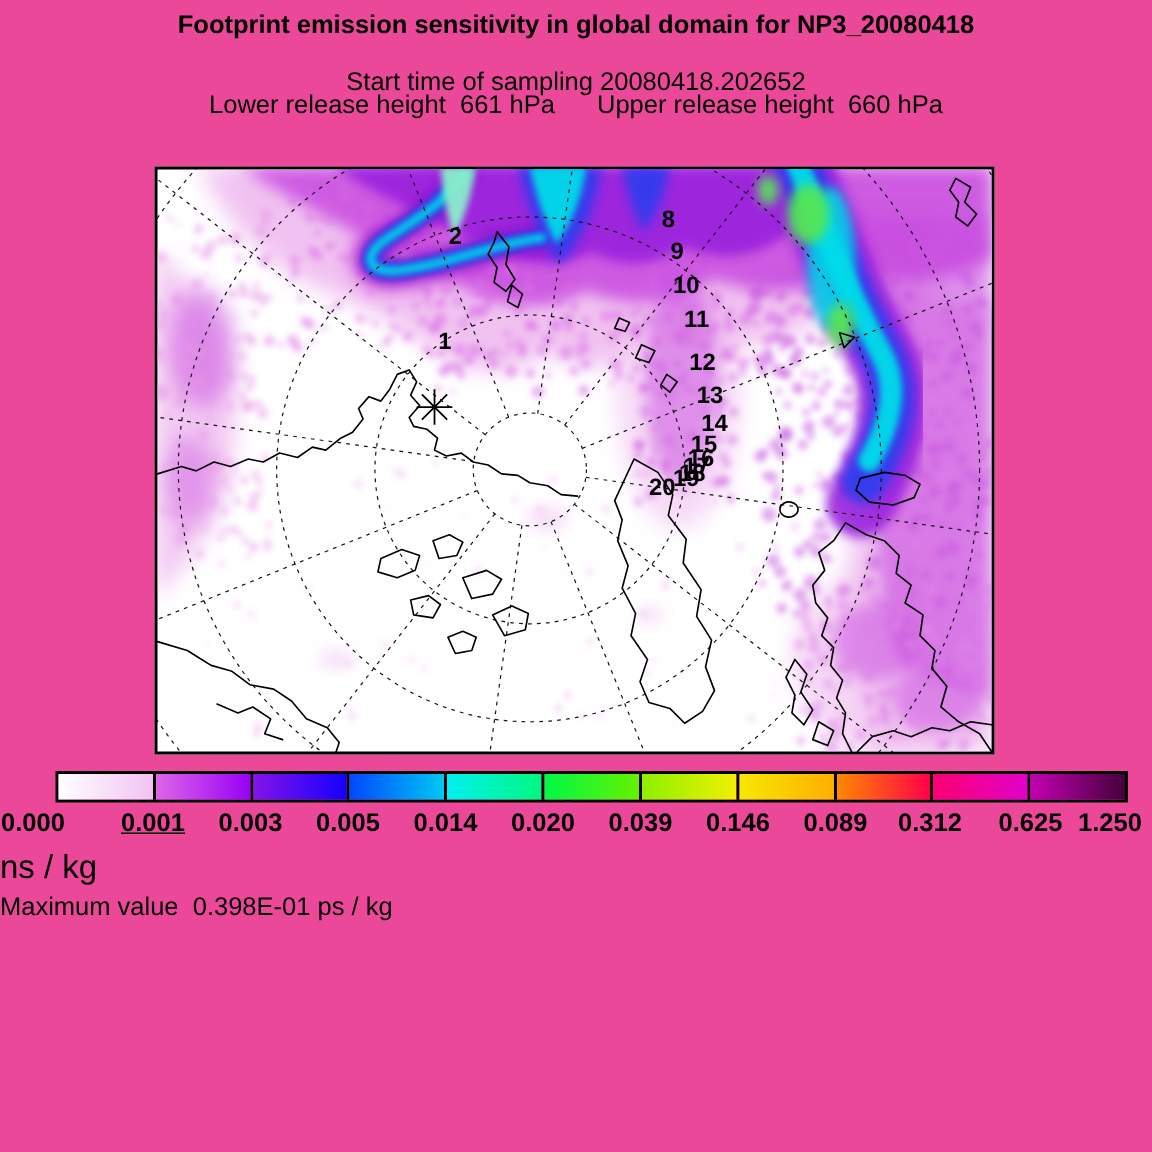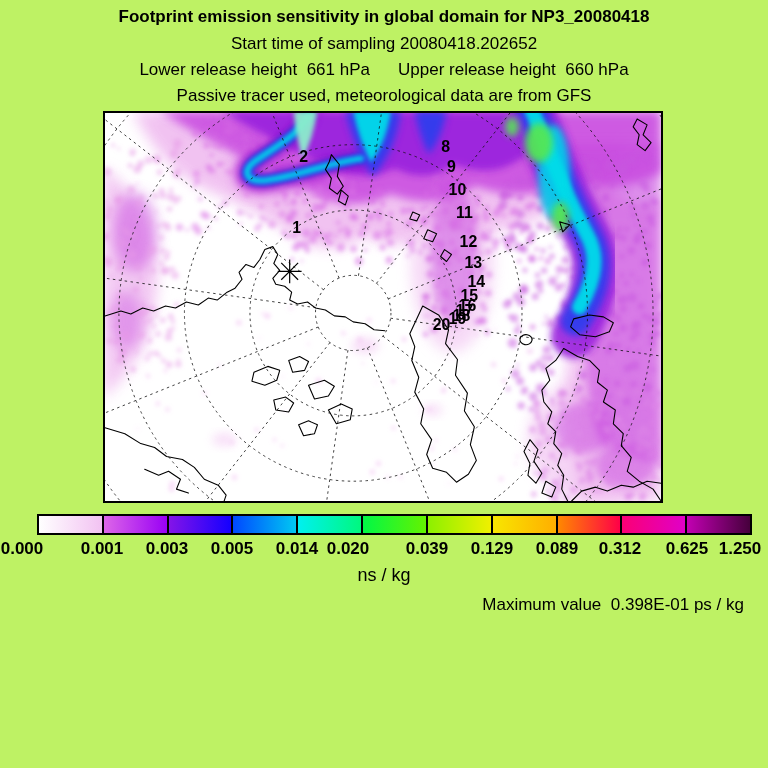--- a/index.html
+++ b/index.html
@@ -1,39 +1,39 @@
 <!DOCTYPE html>
 <html><head>
 <meta charset="utf-8">
 <style>
   html,body{margin:0;padding:0;background:#ffffff;}
-  .page{position:relative;width:768px;height:768px;background:#bef264;overflow:hidden;
+  .page{position:relative;width:768px;height:768px;background:#ec4899;overflow:hidden;
         font-family:"Liberation Sans",sans-serif;color:#000;}
   .hdr{position:absolute;left:0;width:768px;text-align:center;white-space:nowrap;
        font-size:17px;line-height:20px;}
   .hdr.bold{font-weight:bold;}
   .hdr-flex{display:flex;justify-content:center;align-items:baseline;}
   #line1{top:7px;}
-  #line2{top:34px;}
+  #line2{top:45px;}
   #line3{top:60px;}
   #line4{top:86px;}
   .gap16{margin-left:16px;}
   .gap28{margin-left:28px;}
   .map{position:absolute;left:103px;top:111px;width:560px;height:392px;
        border:2px solid #000;box-sizing:border-box;background:#fff;}
   .map svg{display:block;width:556px;height:388px;}
   .cbar{position:absolute;left:37px;top:514px;width:715px;height:21px;
         border:2px solid #000;box-sizing:border-box;display:flex;}
   .cbar .seg{flex:1 1 0;border-right:2px solid #000;}
   .cbar .seg:last-child{border-right:none;}
   .ticks{position:absolute;left:0;top:539px;width:608px;height:20px;}
   .ticks .tick{position:absolute;width:64px;text-align:center;
         font-size:17px;font-weight:bold;white-space:nowrap;}
-  .unit{position:absolute;left:0;top:565px;width:768px;text-align:center;font-size:18px;}
-  .maxv{position:absolute;left:0;top:595px;width:744px;text-align:right;font-size:17px;}
+  .unit{position:absolute;left:0;top:565px;width:768px;text-align:left;font-size:22px;}
+  .maxv{position:absolute;left:0;top:595px;width:744px;text-align:left;font-size:17px;}
   .graticule circle, .graticule line{fill:none;stroke:#111;stroke-width:0.8;
         stroke-dasharray:2.5,3.5;}
   .coast{fill:none;stroke:#000;stroke-width:1.1;stroke-linejoin:round;stroke-linecap:round;}
   .coast-fill{fill:none;stroke:#000;stroke-width:1.1;stroke-linejoin:round;}
   #traj-labels text{font-family:"Liberation Sans",sans-serif;font-size:16px;
         font-weight:bold;fill:#000;text-anchor:middle;}
   #release-marker path{stroke:#000;stroke-width:1.2;fill:none;}
 </style>
 </head>
 <body>
@@ -41,21 +41,20 @@
 <div class="page">
 
   <div class="hdr bold" id="line1">Footprint emission sensitivity in global domain for NP3_20080418</div>
   <div class="hdr hdr-flex" id="line2">
     <span>Start time of sampling 20080418.202652</span>
   </div>
   <div class="hdr hdr-flex" id="line3">
     <span>Lower release height &nbsp;661 hPa</span>
     <span class="gap28">Upper release height &nbsp;660 hPa</span>
   </div>
-  <div class="hdr" id="line4">Passive tracer used, meteorological data are from GFS</div>
 
   <div class="map">
     <svg viewBox="0 0 560 392" preserveAspectRatio="none">
       <defs>
         <filter id="b2" x="-30%" y="-30%" width="160%" height="160%">
             <feGaussianBlur stdDeviation="2"></feGaussianBlur>
           </filter>
         <filter id="b3" x="-30%" y="-30%" width="160%" height="160%">
             <feGaussianBlur stdDeviation="3.5"></feGaussianBlur>
           </filter>
@@ -1153,27 +1152,27 @@
           <text x="339" y="219">20</text>
         </g>
     </svg>
   </div>
 
   <div class="cbar">
     <div style="display:contents"><div class="seg" style="background: linear-gradient(to right, rgb(255, 255, 255), rgb(242, 194, 242));"></div><div class="seg" style="background: linear-gradient(to right, rgb(221, 102, 232), rgb(153, 0, 245));"></div><div class="seg" style="background: linear-gradient(to right, rgb(132, 20, 232), rgb(20, 0, 255));"></div><div class="seg" style="background: linear-gradient(to right, rgb(0, 72, 255), rgb(0, 200, 242));"></div><div class="seg" style="background: linear-gradient(to right, rgb(0, 240, 240), rgb(0, 248, 126));"></div><div class="seg" style="background: linear-gradient(to right, rgb(0, 248, 70), rgb(100, 242, 0));"></div><div class="seg" style="background: linear-gradient(to right, rgb(140, 240, 0), rgb(240, 240, 0));"></div><div class="seg" style="background: linear-gradient(to right, rgb(248, 230, 0), rgb(255, 174, 0));"></div><div class="seg" style="background: linear-gradient(to right, rgb(255, 136, 0), rgb(255, 0, 72));"></div><div class="seg" style="background: linear-gradient(to right, rgb(251, 0, 116), rgb(224, 0, 200));"></div><div class="seg" style="background: linear-gradient(to right, rgb(194, 0, 178), rgb(70, 0, 60));"></div></div>
   </div>
   <div class="ticks">
       <span class="tick" style="left: -10px;">0.000</span>
-      <span class="tick" style="left: 70px;">0.001</span>
+      <span class="tick" style="left: 70px; text-decoration: underline;">0.001</span>
       <span class="tick" style="left: 135px;">0.003</span>
       <span class="tick" style="left: 200px;">0.005</span>
       <span class="tick" style="left: 265px;">0.014</span>
-      <span class="tick" style="left: 316px;">0.020</span>
+      <span class="tick" style="left: 330px;">0.020</span>
       <span class="tick" style="left: 395px;">0.039</span>
-      <span class="tick" style="left: 460px;">0.129</span>
+      <span class="tick" style="left: 460px;">0.146</span>
       <span class="tick" style="left: 525px;">0.089</span>
       <span class="tick" style="left: 588px;">0.312</span>
       <span class="tick" style="left: 655px;">0.625</span>
       <span class="tick" style="left: 708px;">1.250</span>
     </div>
 
   <div class="unit">ns / kg</div>
   <div class="maxv">Maximum value &nbsp;0.398E-01 ps / kg</div>
 
 </div>

